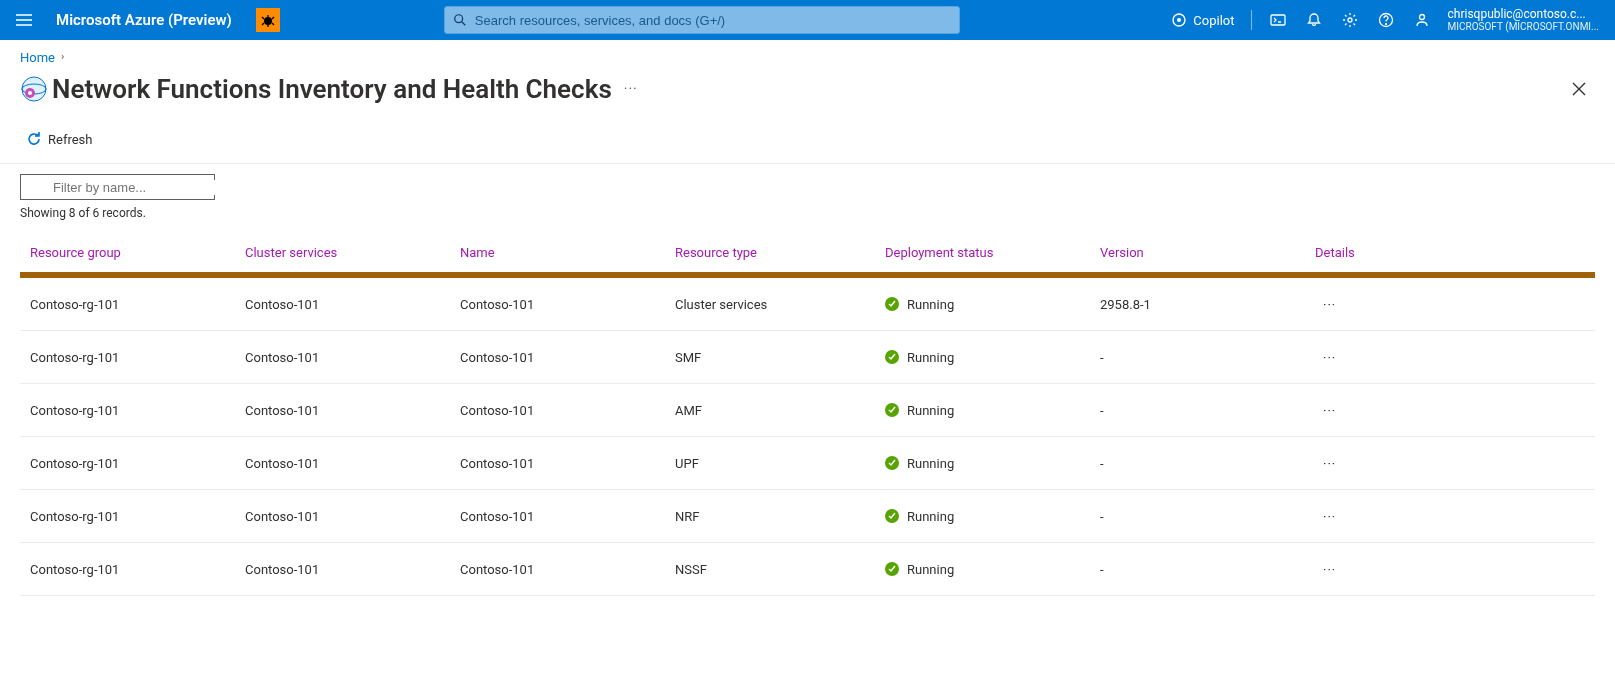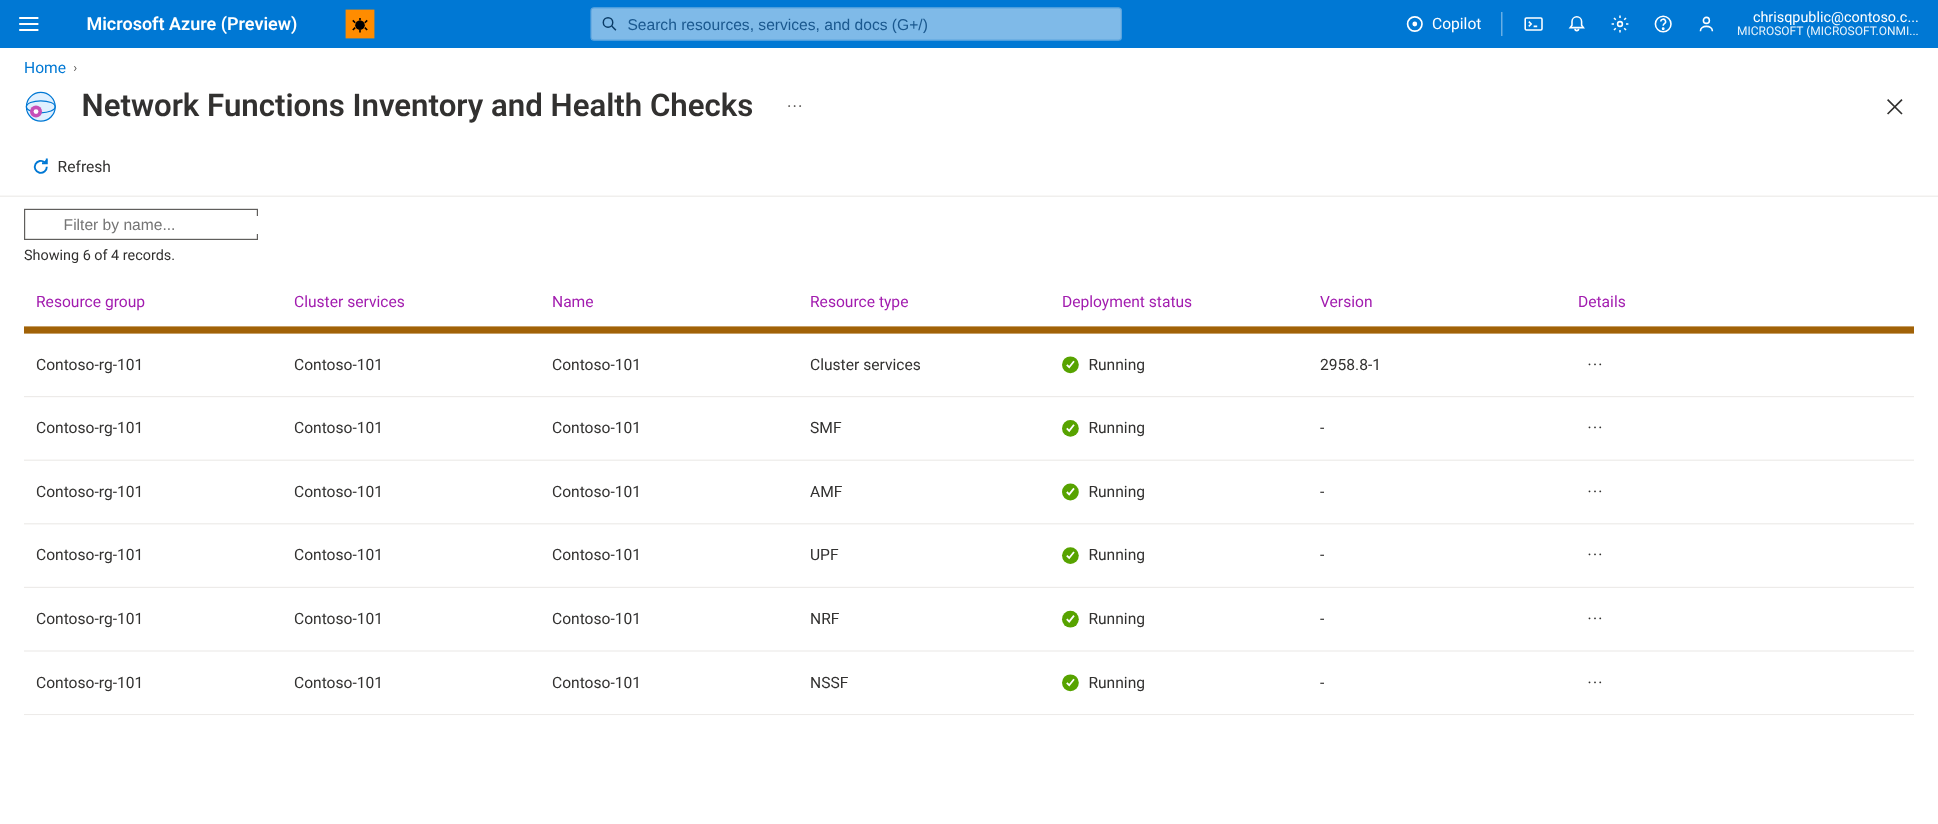--- a/index.html
+++ b/index.html
@@ -12,21 +12,21 @@
     }
 
     
     .topbar {
       background: #0078d4;
       height: 40px;
       display: flex;
       align-items: center;
       color: #fff;
       padding: 10px 8px;
-      gap: 24px;
+      gap: 8px;
     }
     .hamburger {
       width: 32px;
       height: 40px;
       display: flex;
       align-items: center;
       justify-content: center;
       cursor: pointer;
     }
     .hamburger svg { width: 18px; height: 18px; fill: #fff; }
@@ -51,21 +51,21 @@
       flex: 0 0 auto;
       margin-left: 140px;
     }
     .search {
       display: flex;
       align-items: center;
       background: #7fbae8;
       border: 1px solid #5aa4de;
       border-radius: 3px;
       height: 28px;
-      width: 443px;
+      width: 516px;
       padding: 0 8px;
       color: #0a3b66;
     }
     .search svg { width: 14px; height: 14px; fill: #0a3b66; margin-right: 8px; }
     .search input {
       flex: 1;
       background: transparent;
       border: none;
       outline: none;
       color: #083558;
@@ -93,21 +93,21 @@
       justify-content: center;
       cursor: pointer;
     }
     .top-icon svg { width: 16px; height: 16px; fill: #fff; stroke: #fff; }
     .vdiv {
       width: 1px;
       height: 20px;
       background: rgba(255,255,255,0.5);
     }
     .account {
-      text-align: right;
+      text-align: left;
       line-height: 1.1;
       padding-right: 8px;
       cursor: pointer;
     }
     .account .email { font-size: 12px; }
     .account .tenant { font-size: 10px; opacity: 0.9; }
 
     
     .breadcrumb {
       padding: 10px 4px 4px 20px;
@@ -118,21 +118,21 @@
       gap: 6px;
     }
     .breadcrumb a { color: #0078d4; text-decoration: none; cursor: pointer; }
     .breadcrumb .chev { color: #605e5c; font-size: 11px; }
 
     
     .page-header {
       display: flex;
       align-items: center;
       padding: 4px 20px 12px 20px;
-      gap: 20px;
+      gap: 4px;
     }
     .resource-icon {
       width: 28px;
       height: 28px;
     }
     .resource-icon svg { width: 28px; height: 28px; }
     .page-title {
       font-size: 26px;
       font-weight: 600;
       color: #323130;
@@ -355,21 +355,21 @@
 </div>
 
 <div class="filter-row">
   <div class="filter-box">
     <svg viewBox="0 0 14 14">
         <path d="M1 2h12l-4.5 5v5l-3-1.5V7z"></path>
       </svg>
     <input type="text" placeholder="Filter by name..." style="">
   </div>
 </div>
-<div class="records-count">Showing 6 of 4 records.</div>
+<div class="records-count">Showing 8 of 6 records.</div>
 
 <div class="grid">
   <div class="grid-header">
     <div>Resource group</div>
     <div>Cluster services</div>
     <div>Name</div>
     <div>Resource type</div>
     <div>Deployment status</div>
     <div>Version</div>
     <div>Details</div>

